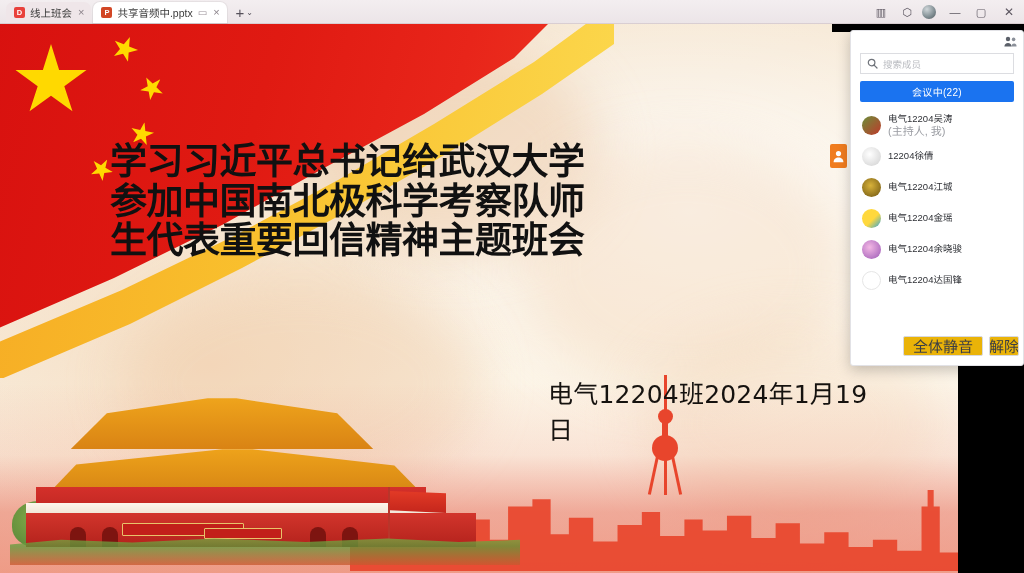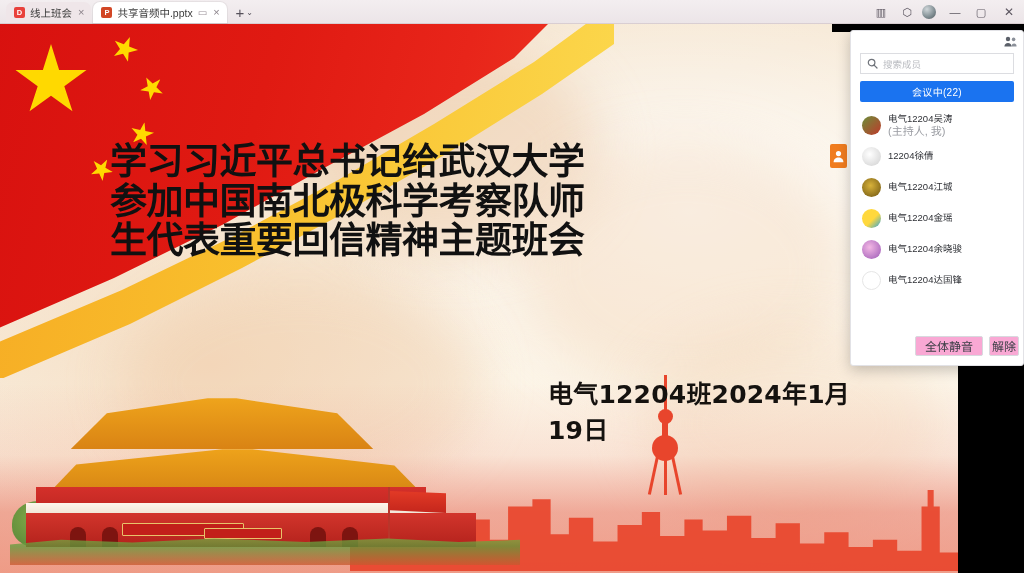--- a/index.html
+++ b/index.html
@@ -198,21 +198,21 @@
   .slide-title{
     position:absolute; left:110px; top:118px; width:740px;
     font-family:"DejaVu Sans","Liberation Sans",sans-serif;
     font-weight:bold; color:#111;
     font-size:37px; line-height:1.07; letter-spacing:-.5px;
     white-space:pre-line;
   }
   .slide-sub{
     position:absolute; left:548px; top:350px; width:320px;
     font-family:"DejaVu Sans","Liberation Sans",sans-serif;
-    font-weight:bold; color:#15120f; font-size:25px; letter-spacing:.2px;
+    font-weight:normal; color:#15120f; font-size:25px; letter-spacing:.2px;
   }
   .presenter-badge{
     position:absolute; left:830px; top:120px; width:17px; height:24px;
     background:#f07c1e; border-radius:2px;
     display:flex; align-items:center; justify-content:center;
   }
   .presenter-badge svg{ display:block; }
 
   
   .panel{
@@ -247,21 +247,21 @@
   }
   .pinfo{ display:flex; flex-direction:column; justify-content:center; line-height:1.15; min-width:0; }
   .pname{ font-size:9.5px; color:#2f3136; white-space:nowrap; overflow:hidden; }
   .prole{ font-size:11px; color:#9a9ca2; white-space:nowrap; }
   .panel-foot{
     display:flex; align-items:center; justify-content:flex-end; gap:6px;
     padding:0 4px 9px 9px; height:30px;
   }
   .fbtn{
     height:20px; padding:0 9px; border:1px solid #d8d9de; border-radius:2px;
-    background:#f9a8d4; color:#3b3e45; font-size:12px;
+    background:#eab308; color:#3b3e45; font-size:15px;
     display:flex; align-items:center; justify-content:center; white-space:nowrap;
   }
   .fbtn.clip{ max-width:30px; overflow:hidden; padding:0 6px; }
 
   
   .letterbox{
     position:absolute; left:958px; top:24px; width:66px; height:549px; background:#000; z-index:10;
   }
   .topblack{
     position:absolute; left:832px; top:24px; width:126px; height:8px; background:#000; z-index:11;

